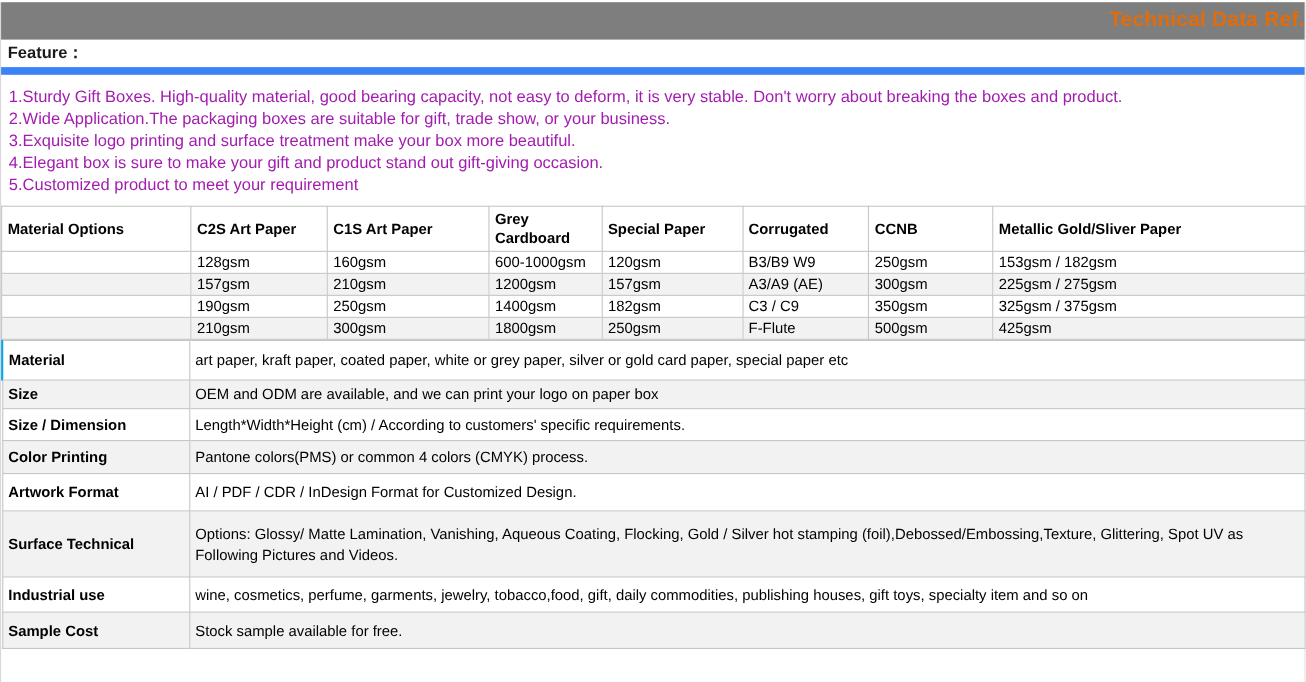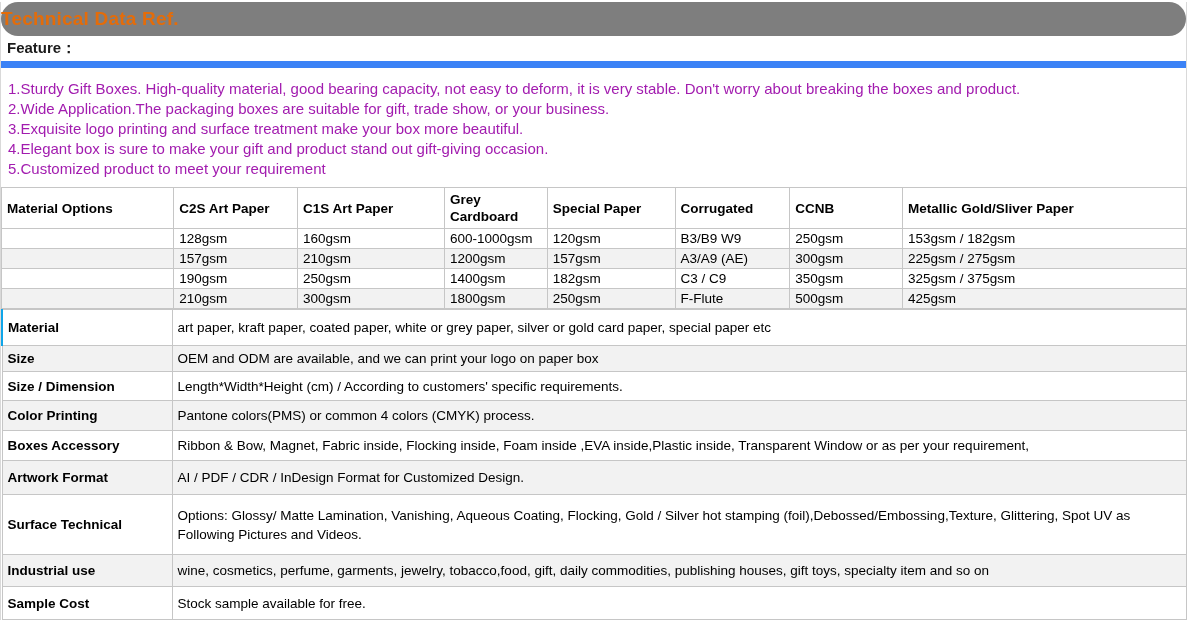--- a/index.html
+++ b/index.html
@@ -17,22 +17,21 @@
     border-right: 1px solid #d9d9d9;
     position: relative;
   }
   
   .banner {
     margin-top: 2px;
     height: 34px;
     background: #7e7e7e;
     display: flex;
     align-items: center;
-    justify-content: flex-start;
-    border-radius: 17px;
+    justify-content: flex-end;
   }
   .banner-title {
     color: #e36c0a;
     font-size: 19px;
     font-weight: bold;
     letter-spacing: 0.2px;
   }
   
   .feature-heading {
     height: 32px;
@@ -185,24 +184,20 @@
         <td class="spec-value">OEM and ODM are available, and we can print your logo on paper box</td>
       </tr>
       <tr style="height:29px">
         <td class="spec-label">Size / Dimension</td>
         <td class="spec-value">Length*Width*Height (cm) / According to customers' specific requirements.</td>
       </tr>
       <tr style="height:30px">
         <td class="spec-label">Color Printing</td>
         <td class="spec-value">Pantone colors(PMS) or common 4 colors (CMYK) process.</td>
       </tr>
-      <tr style="height:30px">
-        <td class="spec-label">Boxes Accessory</td>
-        <td class="spec-value">Ribbon &amp; Bow, Magnet, Fabric inside, Flocking inside, Foam inside ,EVA inside,Plastic inside, Transparent Window or as per your requirement,</td>
-      </tr>
       <tr style="height:34px">
         <td class="spec-label">Artwork Format</td>
         <td class="spec-value">AI / PDF / CDR / InDesign Format for Customized Design.</td>
       </tr>
       <tr style="height:60px">
         <td class="spec-label">Surface Technical</td>
         <td class="spec-value">Options: Glossy/ Matte Lamination, Vanishing, Aqueous Coating, Flocking, Gold / Silver hot stamping (foil),Debossed/Embossing,Texture, Glittering, Spot UV as Following Pictures and Videos.</td>
       </tr>
       <tr style="height:32px">
         <td class="spec-label">Industrial use</td>

